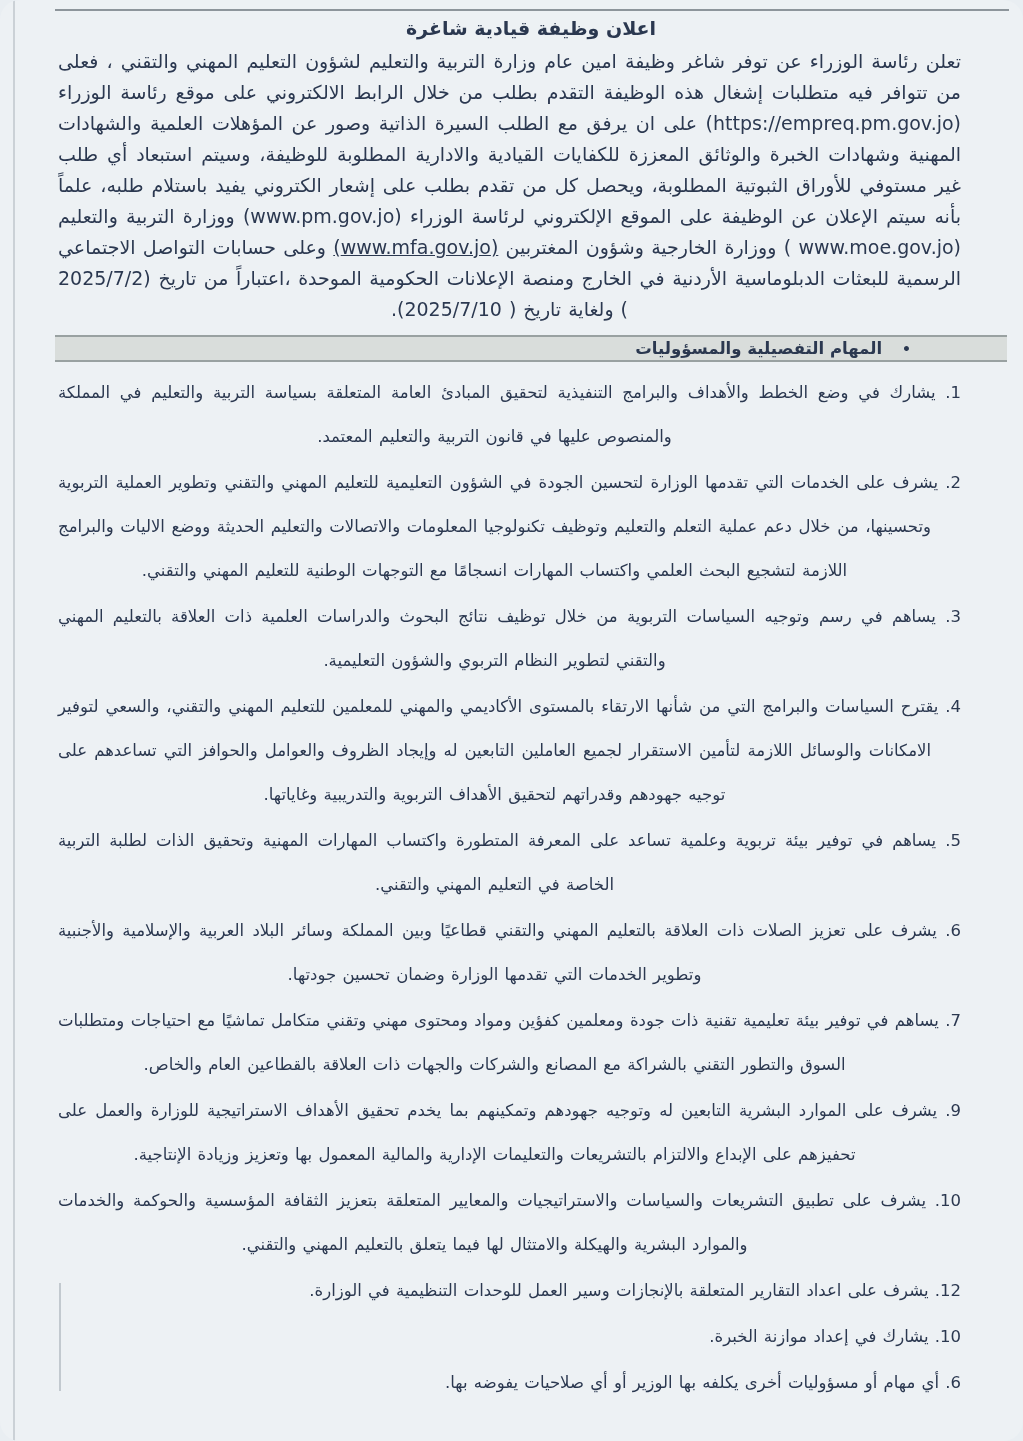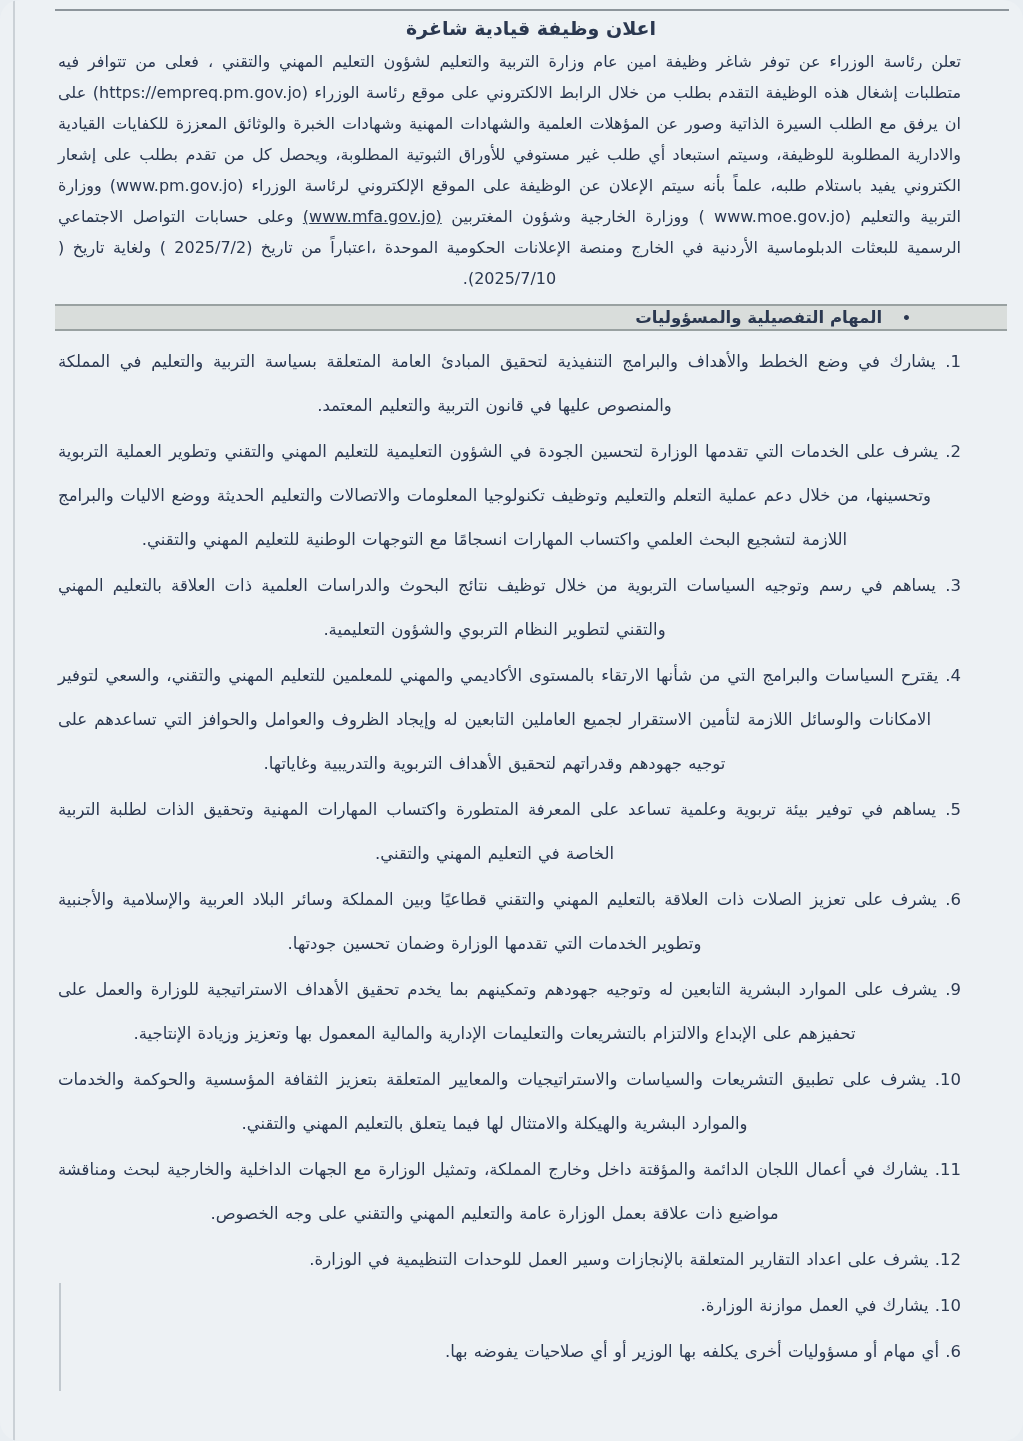--- a/index.html
+++ b/index.html
@@ -32,21 +32,21 @@
     font-size:19px;
     font-weight:bold;
     direction:rtl;
   }
   .para {
     margin:7px 62px 0 58px;
     direction:rtl;
     text-align:justify;
     text-align-last:center;
     -moz-text-align-last:center;
-    font-size:16px;
+    font-size:19px;
     line-height:31px;
     word-spacing:1px;
   }
   .link { text-decoration:underline; }
   .section-bar {
     margin:10px 16px 0 55px;
     height:27px;
     background:#d9dddb;
     border-top:2px solid #99a1a1;
     border-bottom:2px solid #99a1a1;
@@ -98,20 +98,20 @@
     <span>المهام التفصيلية والمسؤوليات</span>
   </div>
 
   <div class="tasks">
     <div class="item"><span class="num">1.</span> <span>يشارك في وضع الخطط والأهداف والبرامج التنفيذية لتحقيق المبادئ العامة المتعلقة بسياسة التربية والتعليم في المملكة والمنصوص عليها في قانون التربية والتعليم المعتمد.</span></div>
     <div class="item"><span class="num">2.</span> <span>يشرف على الخدمات التي تقدمها الوزارة لتحسين الجودة في الشؤون التعليمية للتعليم المهني والتقني وتطوير العملية التربوية وتحسينها، من خلال دعم عملية التعلم والتعليم وتوظيف تكنولوجيا المعلومات والاتصالات والتعليم الحديثة ووضع الاليات والبرامج اللازمة لتشجيع البحث العلمي واكتساب المهارات انسجامًا مع التوجهات الوطنية للتعليم المهني والتقني.</span></div>
     <div class="item"><span class="num">3.</span> <span>يساهم في رسم وتوجيه السياسات التربوية من خلال توظيف نتائج البحوث والدراسات العلمية ذات العلاقة بالتعليم المهني والتقني لتطوير النظام التربوي والشؤون التعليمية.</span></div>
     <div class="item"><span class="num">4.</span> <span>يقترح السياسات والبرامج التي من شأنها الارتقاء بالمستوى الأكاديمي والمهني للمعلمين للتعليم المهني والتقني، والسعي لتوفير الامكانات والوسائل اللازمة لتأمين الاستقرار لجميع العاملين التابعين له وإيجاد الظروف والعوامل والحوافز التي تساعدهم على توجيه جهودهم وقدراتهم لتحقيق الأهداف التربوية والتدريبية وغاياتها.</span></div>
     <div class="item"><span class="num">5.</span> <span>يساهم في توفير بيئة تربوية وعلمية تساعد على المعرفة المتطورة واكتساب المهارات المهنية وتحقيق الذات لطلبة التربية الخاصة في التعليم المهني والتقني.</span></div>
     <div class="item"><span class="num">6.</span> <span>يشرف على تعزيز الصلات ذات العلاقة بالتعليم المهني والتقني قطاعيًا وبين المملكة وسائر البلاد العربية والإسلامية والأجنبية وتطوير الخدمات التي تقدمها الوزارة وضمان تحسين جودتها.</span></div>
+    <div class="item"><span class="num">7.</span> <span>يساهم في توفير بيئة تعليمية تقنية ذات جودة ومعلمين كفؤين ومواد ومحتوى مهني وتقني متكامل تماشيًا مع احتياجات ومتطلبات السوق والتطور التقني بالشراكة مع المصانع والشركات والجهات ذات العلاقة بالقطاعين العام والخاص.</span></div>
     <div class="item"><span class="num">9.</span> <span>يشرف على الموارد البشرية التابعين له وتوجيه جهودهم وتمكينهم بما يخدم تحقيق الأهداف الاستراتيجية للوزارة والعمل على تحفيزهم على الإبداع والالتزام بالتشريعات والتعليمات الإدارية والمالية المعمول بها وتعزيز وزيادة الإنتاجية.</span></div>
     <div class="item"><span class="num">10.</span> <span>يشرف على تطبيق التشريعات والسياسات والاستراتيجيات والمعايير المتعلقة بتعزيز الثقافة المؤسسية والحوكمة والخدمات والموارد البشرية والهيكلة والامتثال لها فيما يتعلق بالتعليم المهني والتقني.</span></div>
-    <div class="item"><span class="num">11.</span> <span>يشارك في أعمال اللجان الدائمة والمؤقتة داخل وخارج المملكة، وتمثيل الوزارة مع الجهات الداخلية والخارجية لبحث ومناقشة مواضيع ذات علاقة بعمل الوزارة عامة والتعليم المهني والتقني على وجه الخصوص.</span></div>
     <div class="item single"><span class="num">12.</span> <span>يشرف على اعداد التقارير المتعلقة بالإنجازات وسير العمل للوحدات التنظيمية في الوزارة.</span></div>
-    <div class="item single"><span class="num">10.</span> <span>يشارك في العمل موازنة الوزارة.</span></div>
+    <div class="item single"><span class="num">10.</span> <span>يشارك في إعداد موازنة الخبرة.</span></div>
     <div class="item single"><span class="num">6.</span> <span>أي مهام أو مسؤوليات أخرى يكلفه بها الوزير أو أي صلاحيات يفوضه بها.</span></div>
   </div>
 </div>
 
 </body></html>

